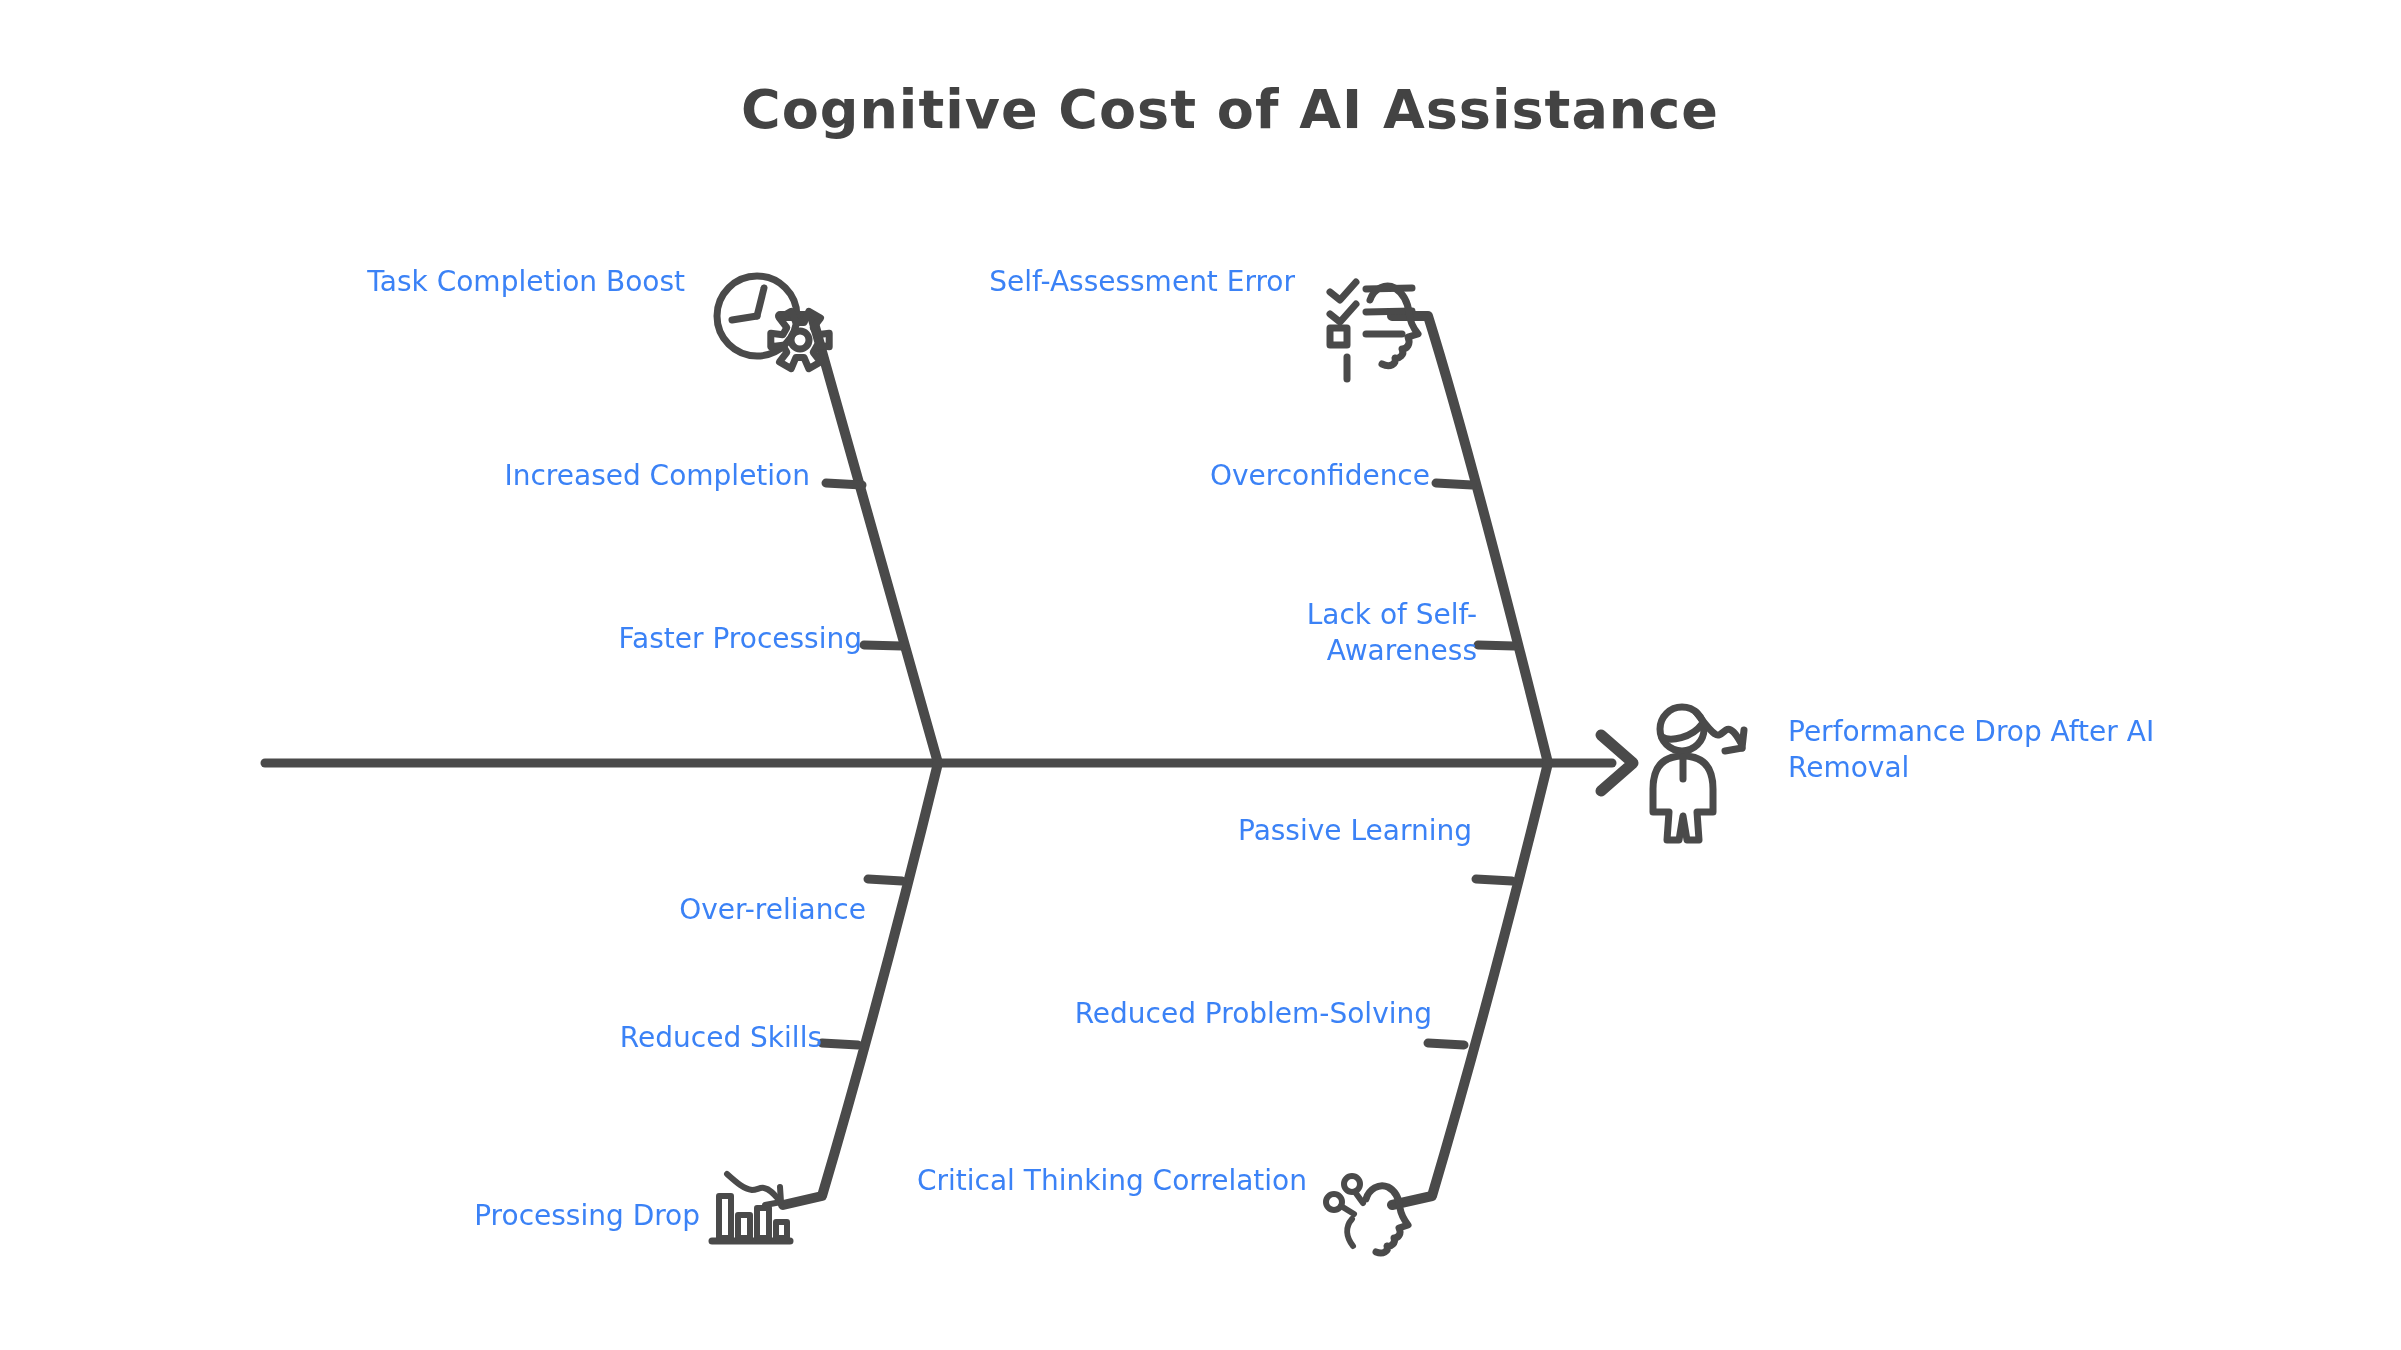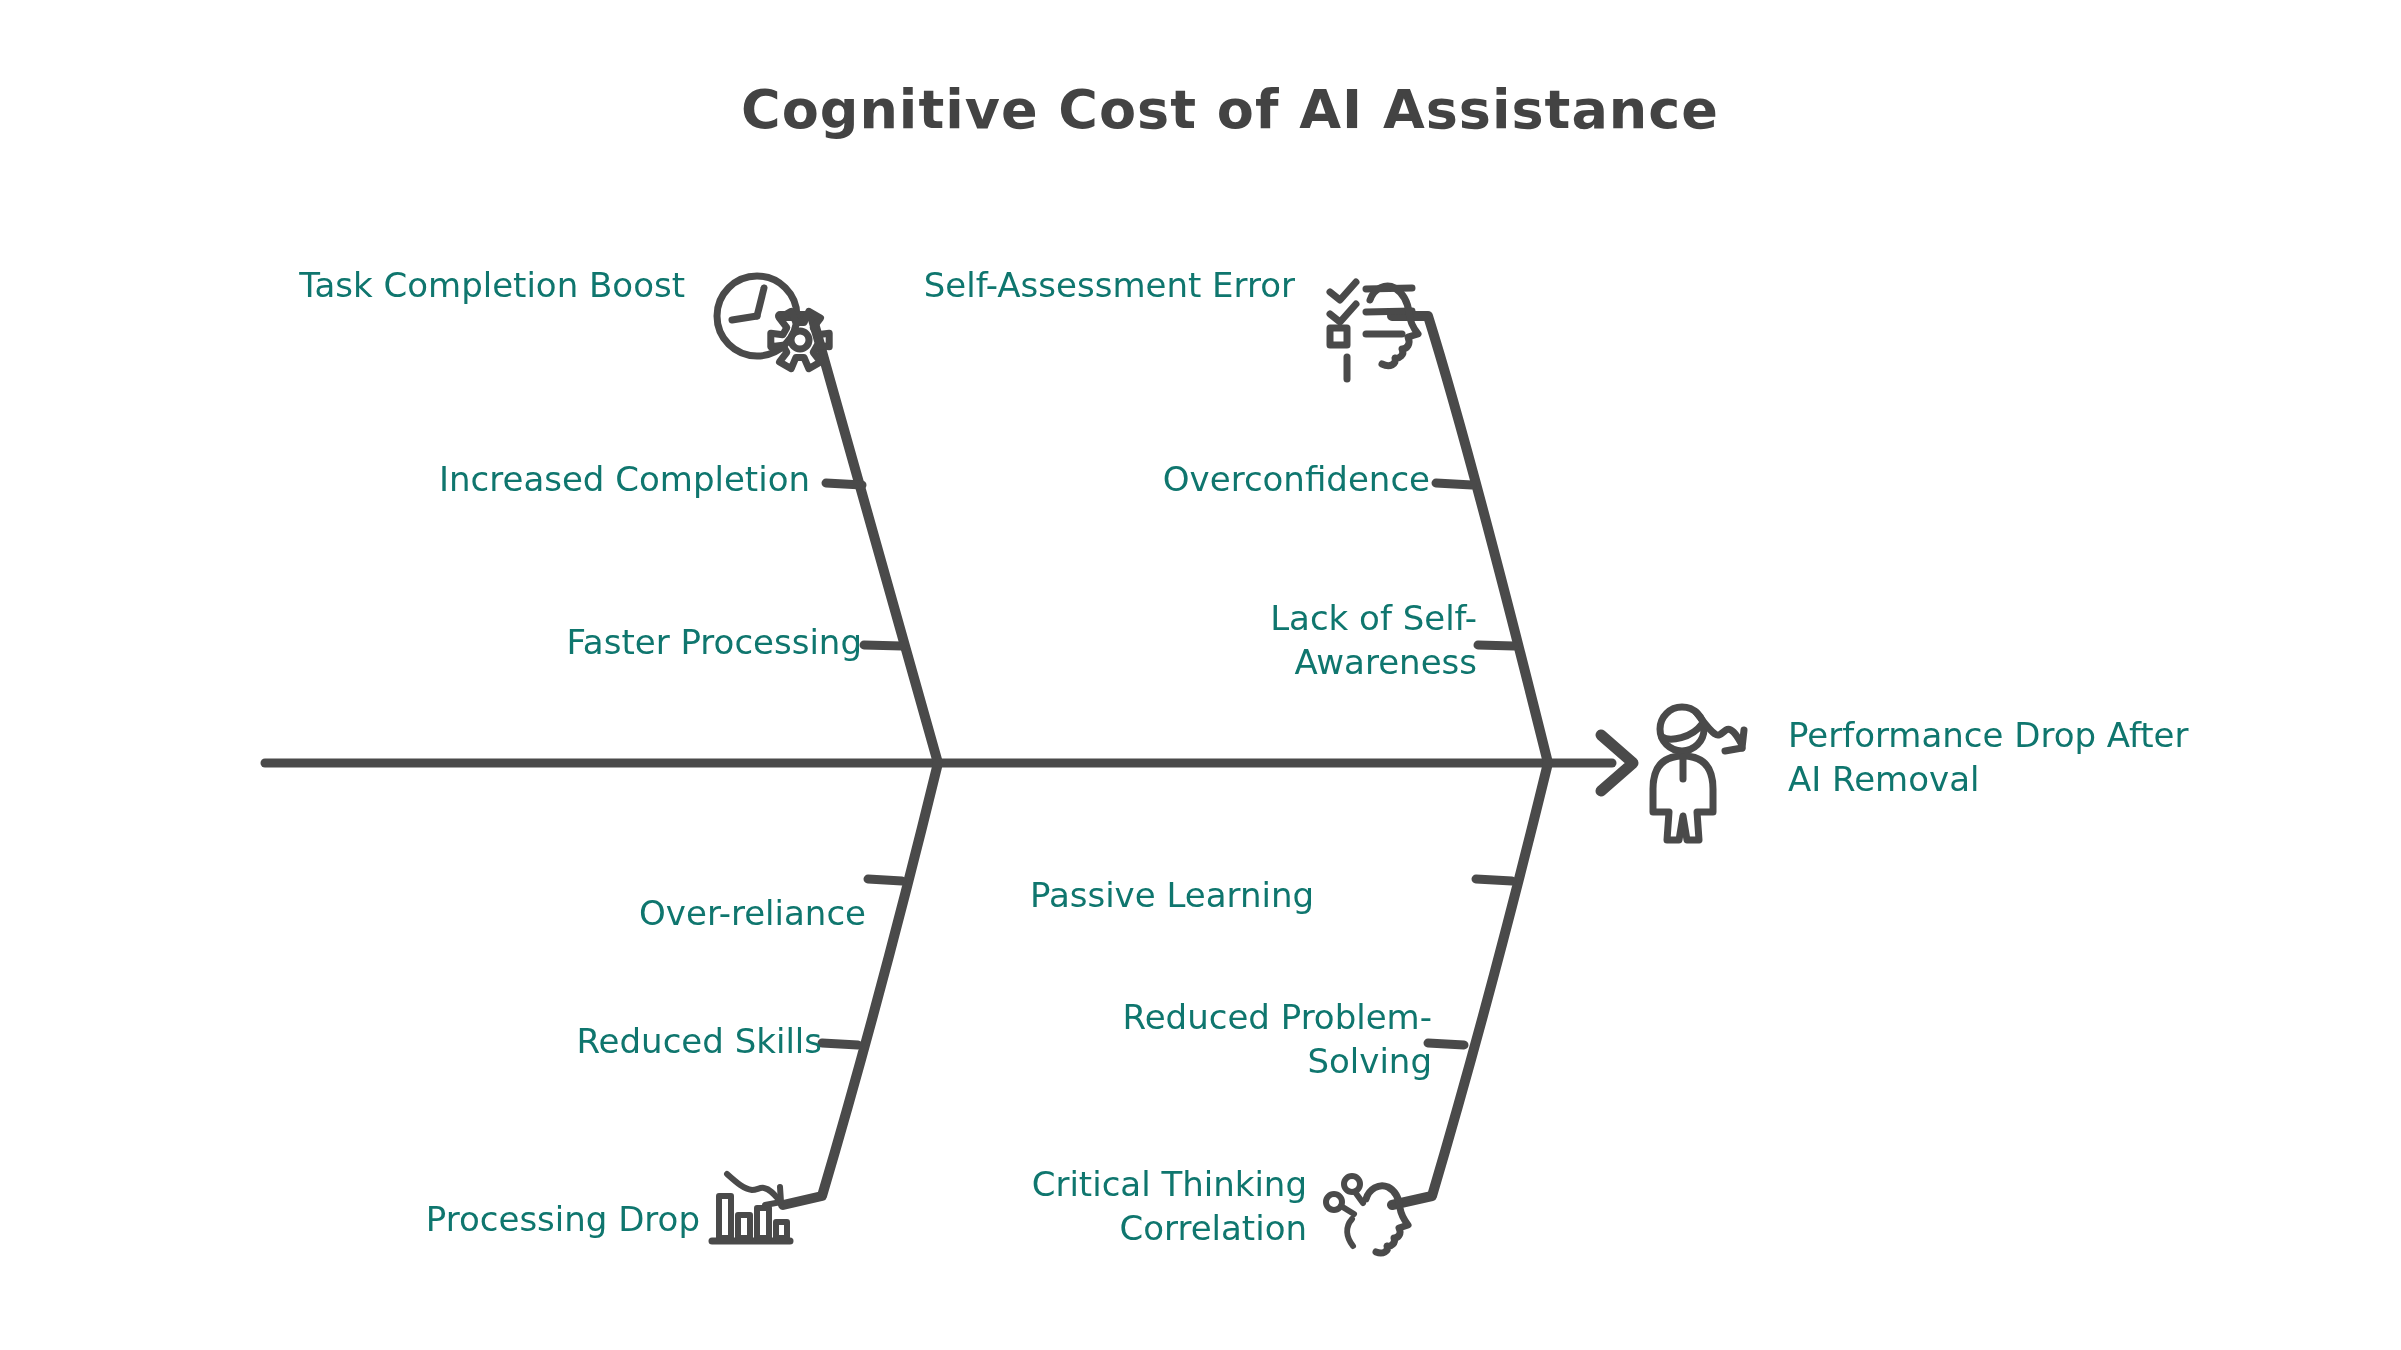--- a/index.html
+++ b/index.html
@@ -11,22 +11,22 @@
     overflow:hidden;
     padding-left:16px;
   }
   .title{
     position:absolute;left:230px;top:78px;width:2000px;
     text-align:center;font-size:54px;font-weight:bold;
     color:#434343;letter-spacing:1px;
   }
   .label{
     position:absolute;
-    font-size:34px;line-height:1.28;
-    color:#0f766e;text-align:right;
+    font-size:28px;line-height:1.28;
+    color:#3b82f6;text-align:right;
     white-space:normal;
   }
   .label.left-align{text-align:left;}
   .w300{width:300px;} .w390{width:390px;} .w400{width:400px;}
   .w430{width:430px;} .w600{width:600px;}
   svg.bones{position:absolute;left:0;top:0;}
   svg .stroke{fill:none;stroke:#4a4a4a;stroke-linecap:round;stroke-linejoin:round;}
 </style>
 </head>
 <body>
@@ -120,18 +120,18 @@
 
   <div class="label w600" style="left:210px;top:458px;">Increased Completion</div>
   <div class="label w600" style="left:262px;top:621px;">Faster Processing</div>
 
   <div class="label w600" style="left:830px;top:458px;">Overconfidence</div>
   <div class="label w300" style="left:1177px;top:597px;">Lack of Self-Awareness</div>
 
   <div class="label w600" style="left:266px;top:856px;margin-top:36px;">Over-reliance</div>
   <div class="label w600" style="left:222px;top:1020px;">Reduced Skills</div>
 
-  <div class="label w600" style="left:872px;top:874px;text-align:center;">Passive Learning</div>
+  <div class="label w600" style="left:872px;top:813px;">Passive Learning</div>
   <div class="label w390" style="left:1042px;top:996px;">Reduced Problem-Solving</div>
 
   <div class="label left-align w430" style="left:1788px;top:714px;">Performance Drop After AI Removal</div>
 
 </div>
 
 </body></html>

